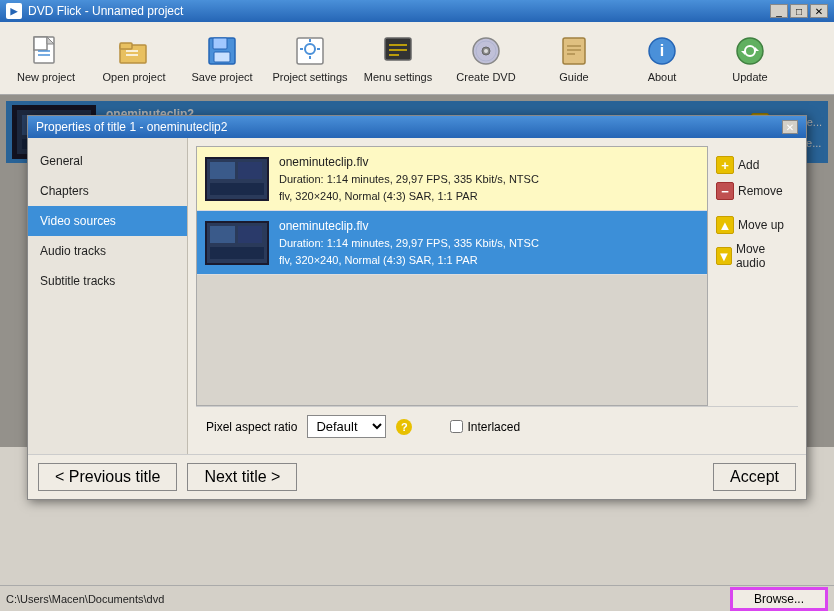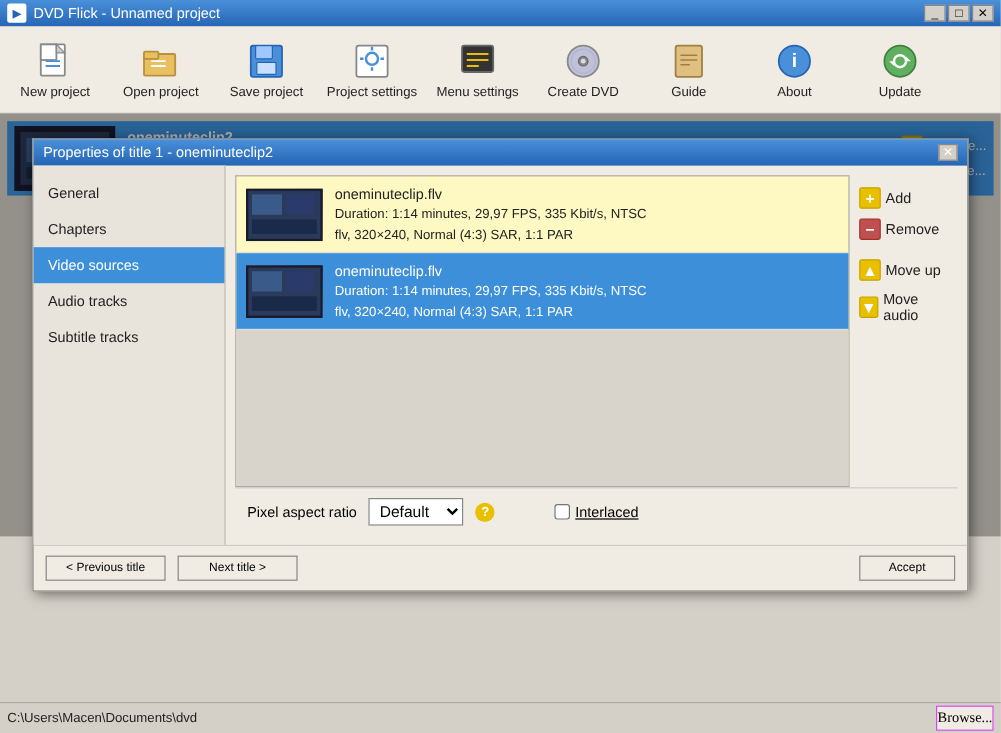--- a/index.html
+++ b/index.html
@@ -303,21 +303,21 @@
       display: flex;
       align-items: center;
       justify-content: center;
       gap: 10px;
     }
     .footer-btn {
       padding: 4px 16px;
       background: #f0ece4;
       border: 1px solid #888;
       cursor: pointer;
-      font-size: 10px;
+      font-size: 16px;
       min-width: 100px;
       text-align: center;
     }
     .footer-btn.primary {
       background: #f0ece4;
     }
 
     select.dropdown {
       font-size: 13px;
       padding: 2px 4px;
@@ -343,26 +343,25 @@
       display: flex;
       align-items: center;
       padding: 0 6px;
       justify-content: space-between;
     }
     .status-path {
       font-size: 11px;
       color: #222;
     }
     .browse-btn {
-      padding: 2px 0;
+      padding: 2px 21px;
       background: #f0ece4;
-      border: 1px solid #d946ef;
-      cursor: pointer;
-      font-size: 12px;
-      font-family: Liberation Serif, serif;
+      border: 3px solid #d946ef;
+      cursor: pointer;
+      font-size: 12px;
     }
 
     .help-icon {
       width: 16px;
       height: 16px;
       background: #e8c000;
       border-radius: 50%;
       display: flex;
       align-items: center;
       justify-content: center;
@@ -628,21 +627,21 @@
           </div>
 
           <div class="dialog-bottom">
             <span>Pixel aspect ratio</span>
             <select class="dropdown">
               <option>Default</option>
               <option>1:1 PAR</option>
               <option>4:3 SAR</option>
             </select>
             <div class="help-icon">?</div>
-            <label class="check-label" style="margin-left:40px;text-decoration:underline;">
+            <label class="check-label" style="margin-left:28px;">
               <input type="checkbox" style="">
               <span>Interlaced</span>
             </label>
           </div>
         </div>
       </div>
 
       <div class="dialog-footer">
         <button class="footer-btn">&lt; Previous title</button>
         <button class="footer-btn">Next title &gt;</button>

